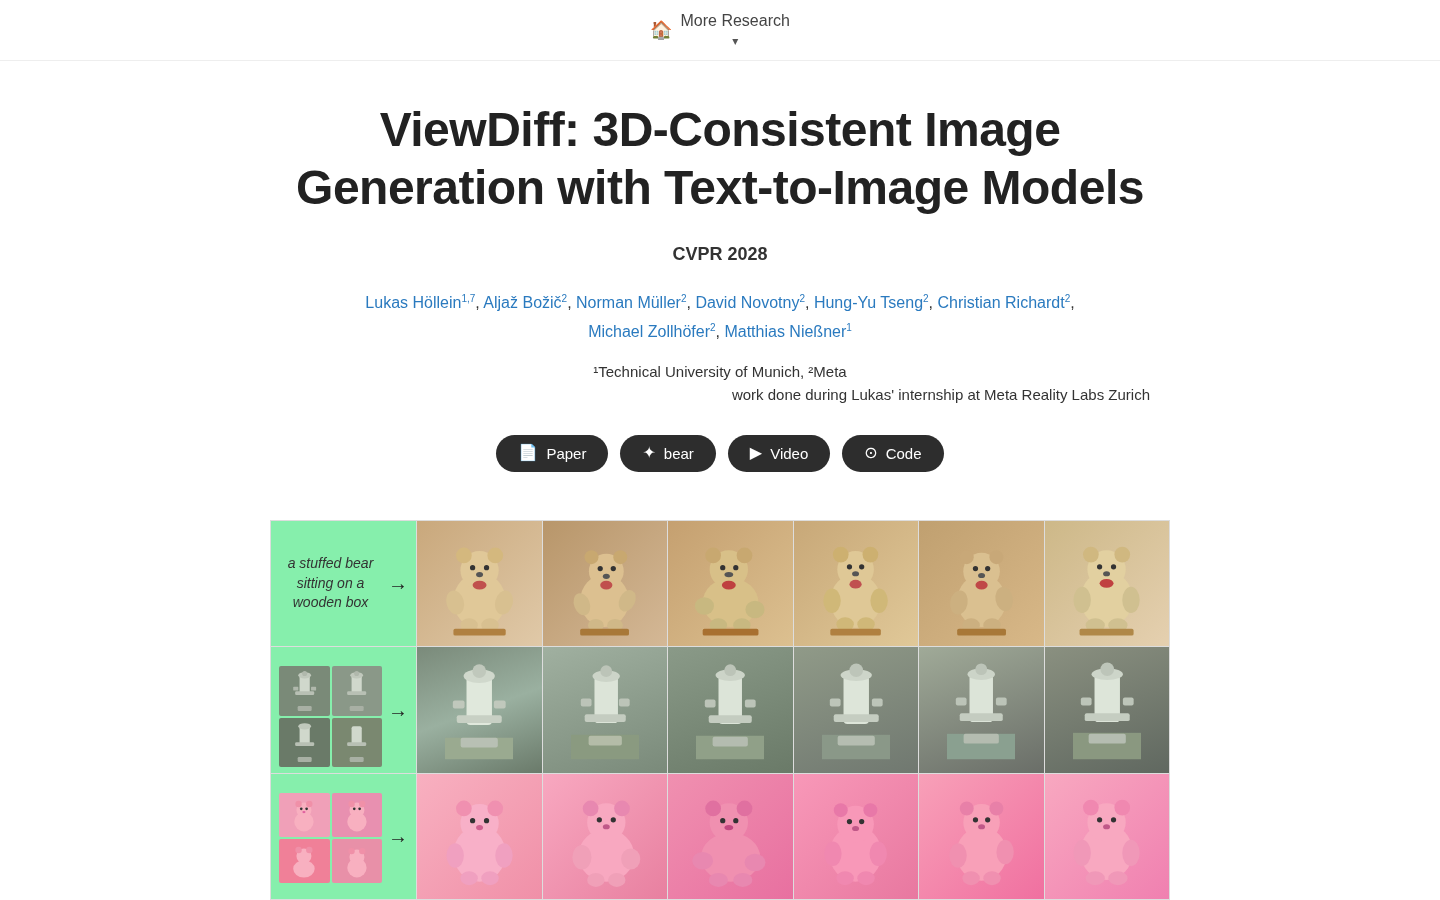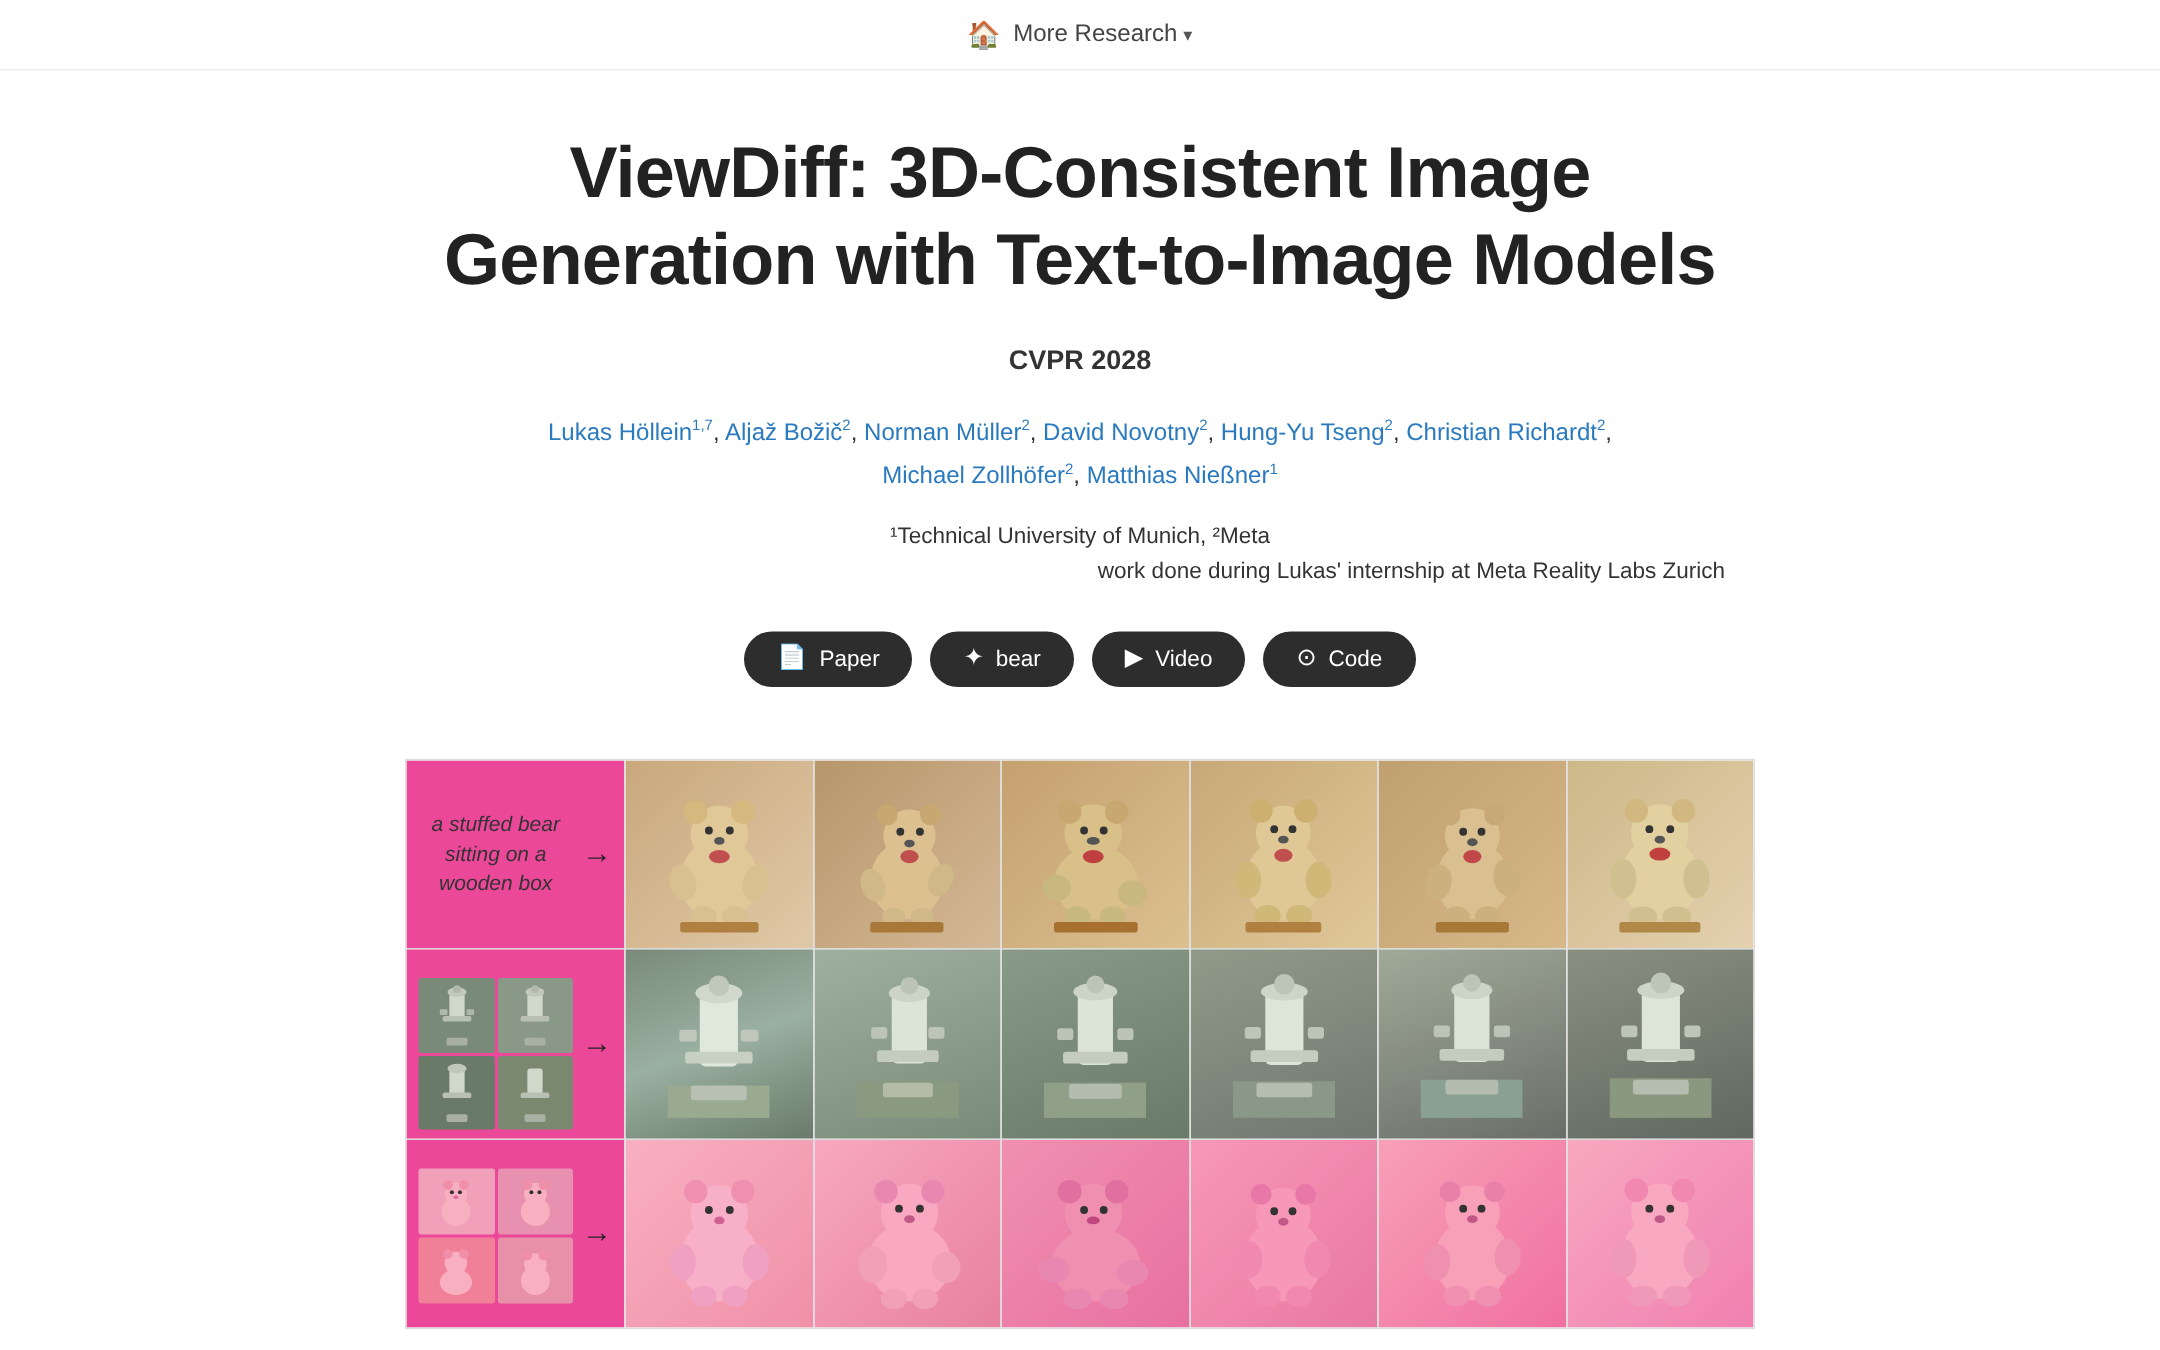--- a/index.html
+++ b/index.html
@@ -24,20 +24,21 @@
       color: #555;
       cursor: pointer;
     }
     .nav-more-research {
       display: flex;
       align-items: center;
       gap: 4px;
       font-size: 16px;
       color: #444;
       cursor: pointer;
+      flex-direction: column;
     }
     .nav-chevron {
       font-size: 12px;
       color: #555;
     }
 
     
     .main {
       max-width: 900px;
       margin: 0 auto;
@@ -142,21 +143,21 @@
     }
     .grid-row:last-child { border-bottom: none; }
 
     .row-label {
       width: 145px;
       min-width: 145px;
       display: flex;
       align-items: center;
       justify-content: center;
       padding: 8px;
-      background: #ec4899;
+      background: #86efac;
       position: relative;
     }
 
     .label-text {
       font-style: italic;
       font-size: 14px;
       text-align: center;
       color: #333;
       line-height: 1.4;
     }

